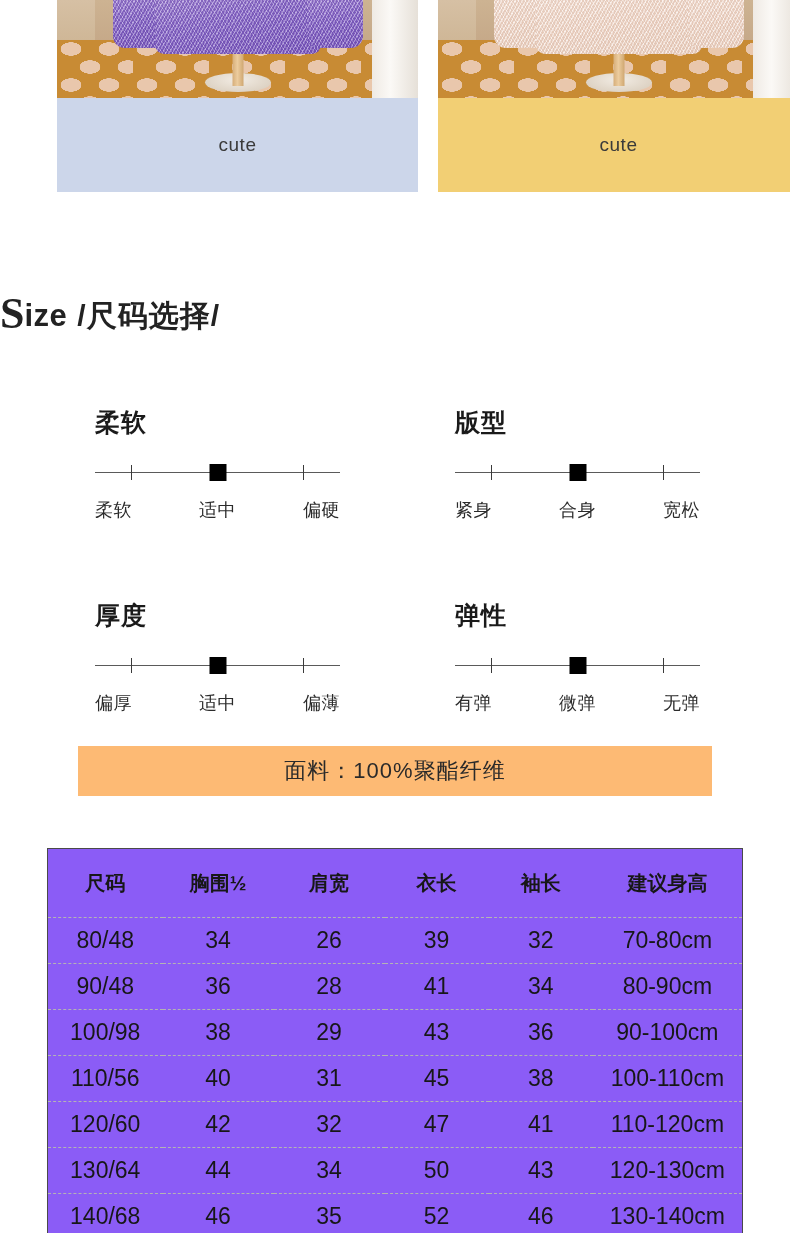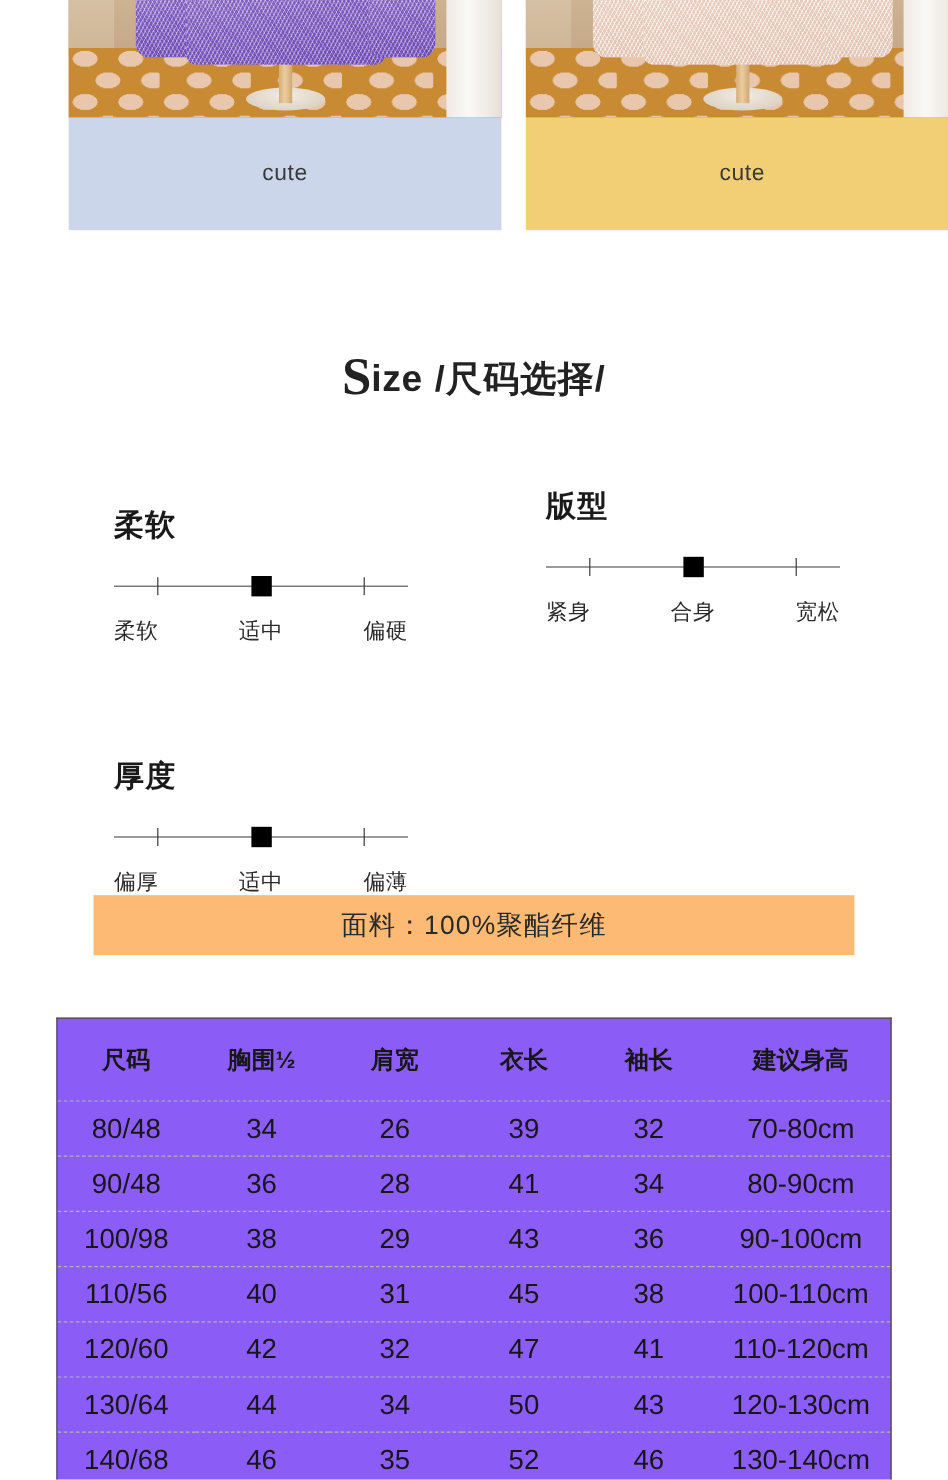--- a/index.html
+++ b/index.html
@@ -129,21 +129,20 @@
     font-size: 19px;
     letter-spacing: .5px;
     color: #3a3a3a;
   }
 
   
   .size-heading {
     position: absolute;
     left: 0; right: 0;
     top: 292px;
-    text-align: center;
     font-weight: bold;
     color: #222;
     white-space: nowrap;
   }
   .size-heading .cap {
     font-family: "Liberation Serif", "DejaVu Serif", serif;
     font-size: 44px;
     font-weight: bold;
     line-height: 1;
     vertical-align: -2px;
@@ -167,21 +166,21 @@
     width: 790px;
   }
   .attr-row {
     display: flex;
   }
   .attr-row + .attr-row { margin-top: 81px; }
   .attr {
     width: 395px;
     box-sizing: border-box;
   }
-  .attr.left  { padding-left: 95px; margin-top: 16px; }
+  .attr.left  { padding-left: 95px; }
   .attr.right { padding-left: 60px; }
   .attr-title {
     font-size: 25px;
     font-weight: bold;
     letter-spacing: 1px;
     color: #1a1a1a;
     margin: 0 0 26px 0;
     line-height: 1;
   }
   .slider {
@@ -372,20 +371,34 @@
         <div class="tick t1"></div>
         <div class="tick t2"></div>
         <div class="knob"></div>
       </div>
       <div class="scale">
         <span>偏厚</span>
         <span>适中</span>
         <span>偏薄</span>
       </div>
     </div>
+    <div class="attr right">
+      <div class="attr-title">弹性</div>
+      <div class="slider">
+        <div class="track"></div>
+        <div class="tick t1"></div>
+        <div class="tick t2"></div>
+        <div class="knob"></div>
+      </div>
+      <div class="scale">
+        <span>有弹</span>
+        <span>微弹</span>
+        <span>无弹</span>
+      </div>
+    </div>
   </div>
 
 </div>
 
 <div class="fabric">面料：100%聚酯纤维</div>
 
 <div class="size-table-wrap">
   <table class="size-table">
     <colgroup>
       <col class="c0">

